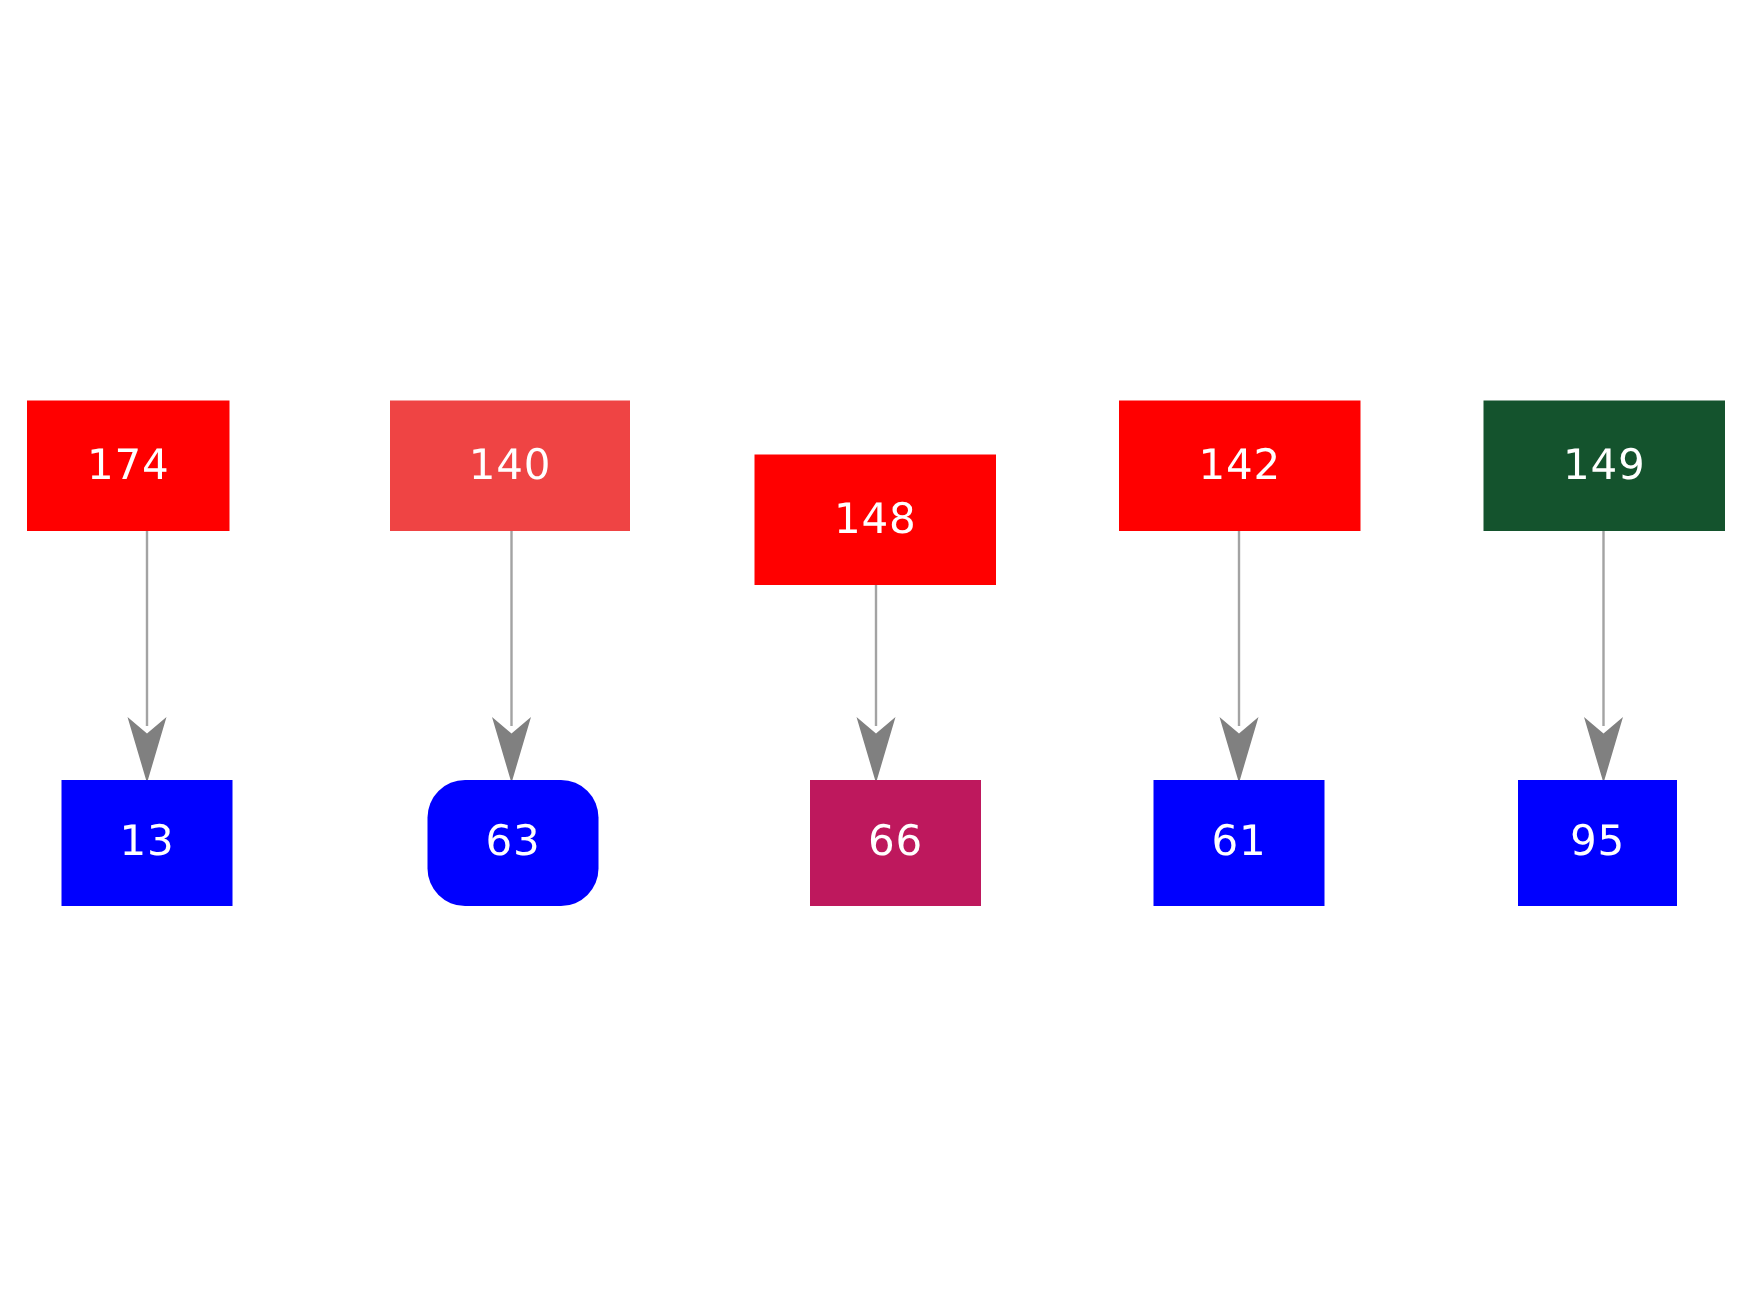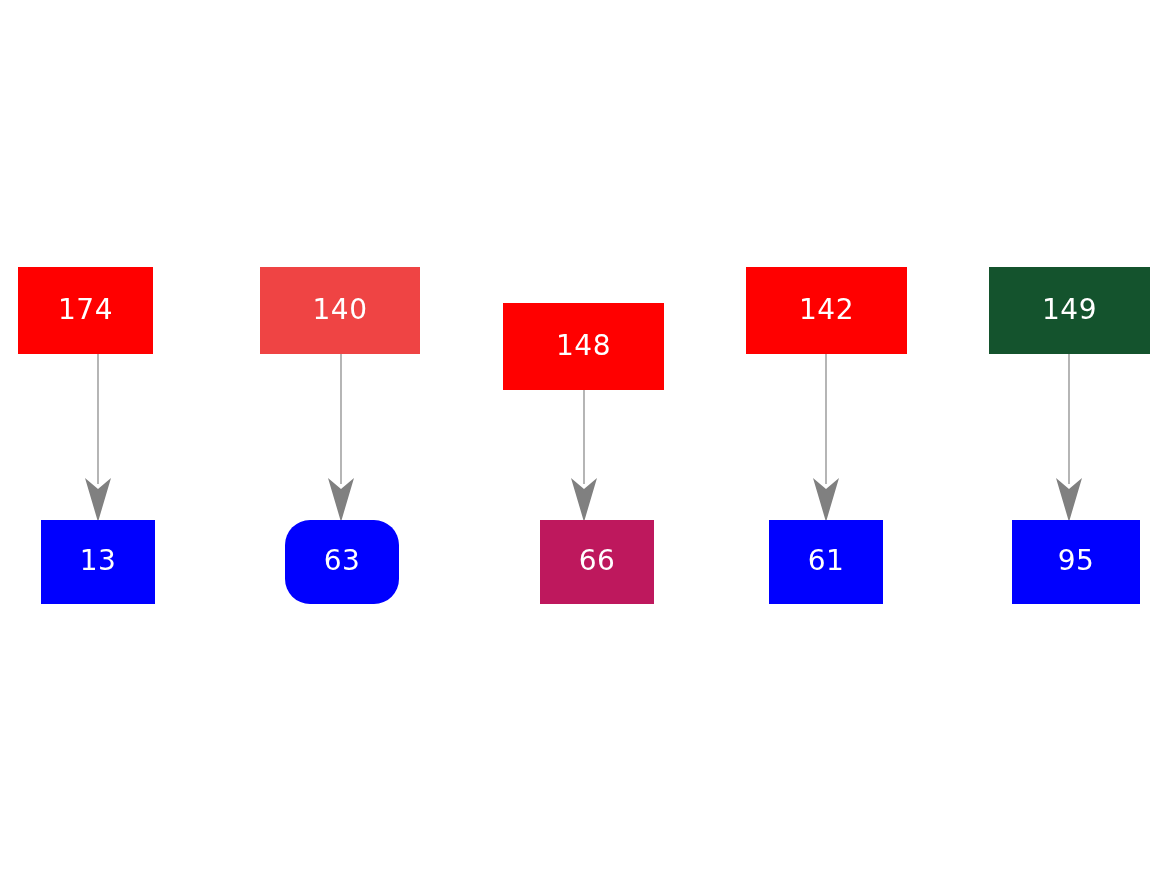--- a/index.html
+++ b/index.html
@@ -80,17 +80,17 @@
       </div>
       <div class="node" style="left: 746px; top: 267px; width: 161px; height: 87px; background: rgb(255, 0, 0);">
         <span class="node-label">142</span>
       </div>
       <div class="node" style="left: 769px; top: 520px; width: 114px; height: 84px; background: rgb(0, 0, 255);">
         <span class="node-label">61</span>
       </div>
       <div class="node" style="left: 989px; top: 267px; width: 161px; height: 87px; background: #14532d;">
         <span class="node-label">149</span>
       </div>
-      <div class="node" style="left: 1012px; top: 520px; width: 128px; height: 84px; background: rgb(0, 0, 255);">
+      <div class="node" style="left: 1012px; top: 520px; width: 106px; height: 84px; background: rgb(0, 0, 255);">
         <span class="node-label">95</span>
       </div>
     </div>
 </div>
 
 </body></html>

